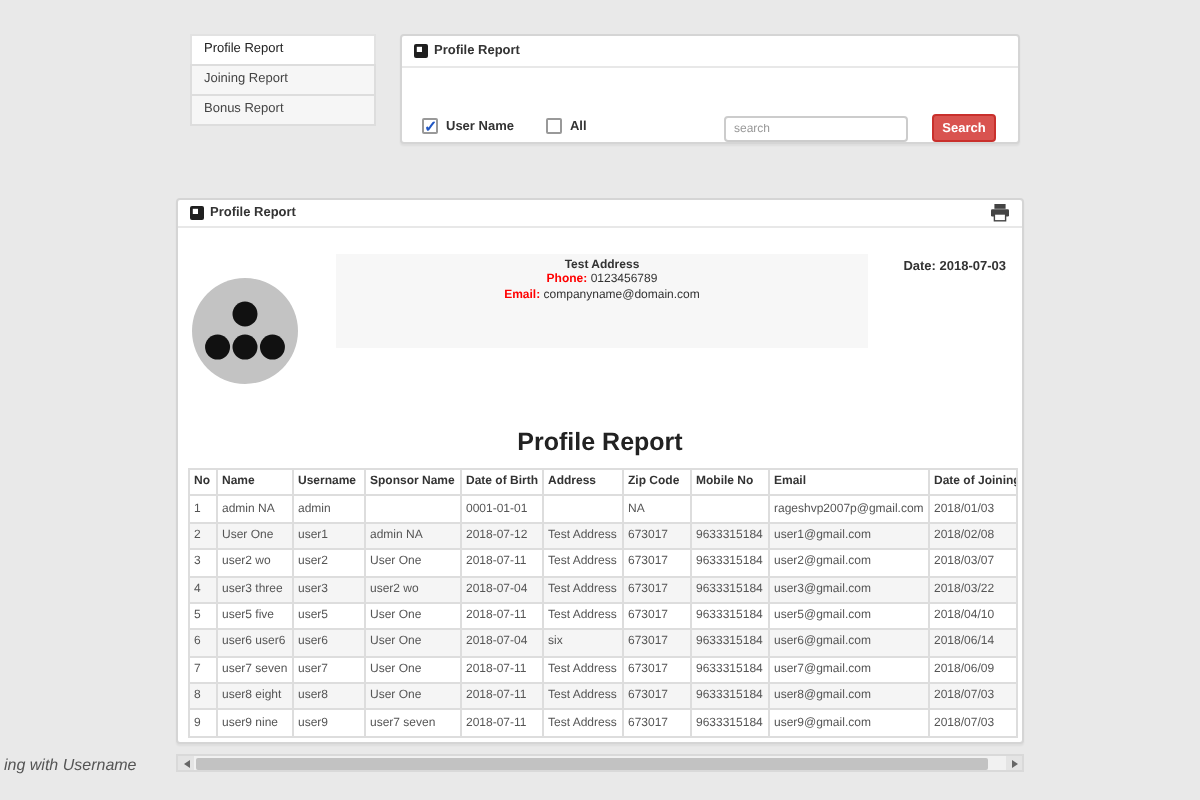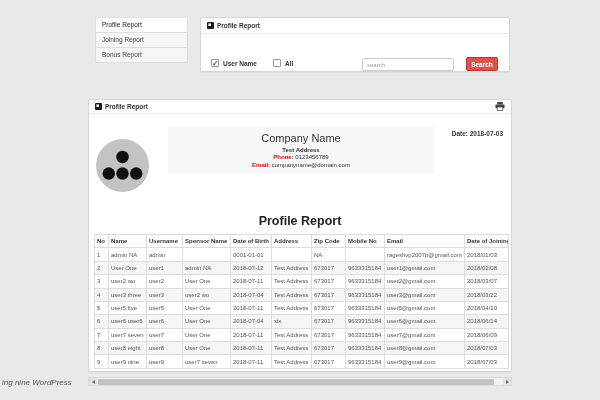--- a/index.html
+++ b/index.html
@@ -127,21 +127,21 @@
     border-bottom:2px solid transparent; border-left:3px solid #666;
   }
   .sb-thumb {
     position:absolute; left:9px; top:0.5px; width:396px; height:6px;
     background:#c2c2c2; border-radius:1px; cursor:grab;
   }
 </style>
 </head>
 <body>
 
-<div class="footer-text">ing nine WordPress</div>
+<div class="footer-text">ing with Username</div>
 
 <div class="sidebar">
   <div class="side-item active">Profile Report</div>
   <div class="side-item">Joining Report</div>
   <div class="side-item">Bonus Report</div>
 </div>
 
 <div class="panel filter-panel">
   <div class="panel-header">
     <svg class="sq-icon" viewBox="0 0 7 7">
@@ -179,21 +179,20 @@
 
   <svg class="logo" viewBox="0 0 56 56">
     <circle cx="28" cy="28" r="28" fill="#c3c3c3"></circle>
     <circle cx="28" cy="19" r="6.6" fill="#111"></circle>
     <circle cx="13.5" cy="36.5" r="6.6" fill="#111"></circle>
     <circle cx="28" cy="36.5" r="6.6" fill="#111"></circle>
     <circle cx="42.5" cy="36.5" r="6.6" fill="#111"></circle>
   </svg>
 
   <div class="company-block">
-    <div class="company-name">Company Name</div>
     <div class="company-address">Test Address</div>
     <div class="company-line">
       <span class="red-label">Phone:</span>
       <span>0123456789</span>
     </div>
     <div class="company-line">
       <span class="red-label">Email:</span>
       <span>companyname@domain.com</span>
     </div>
   </div>

